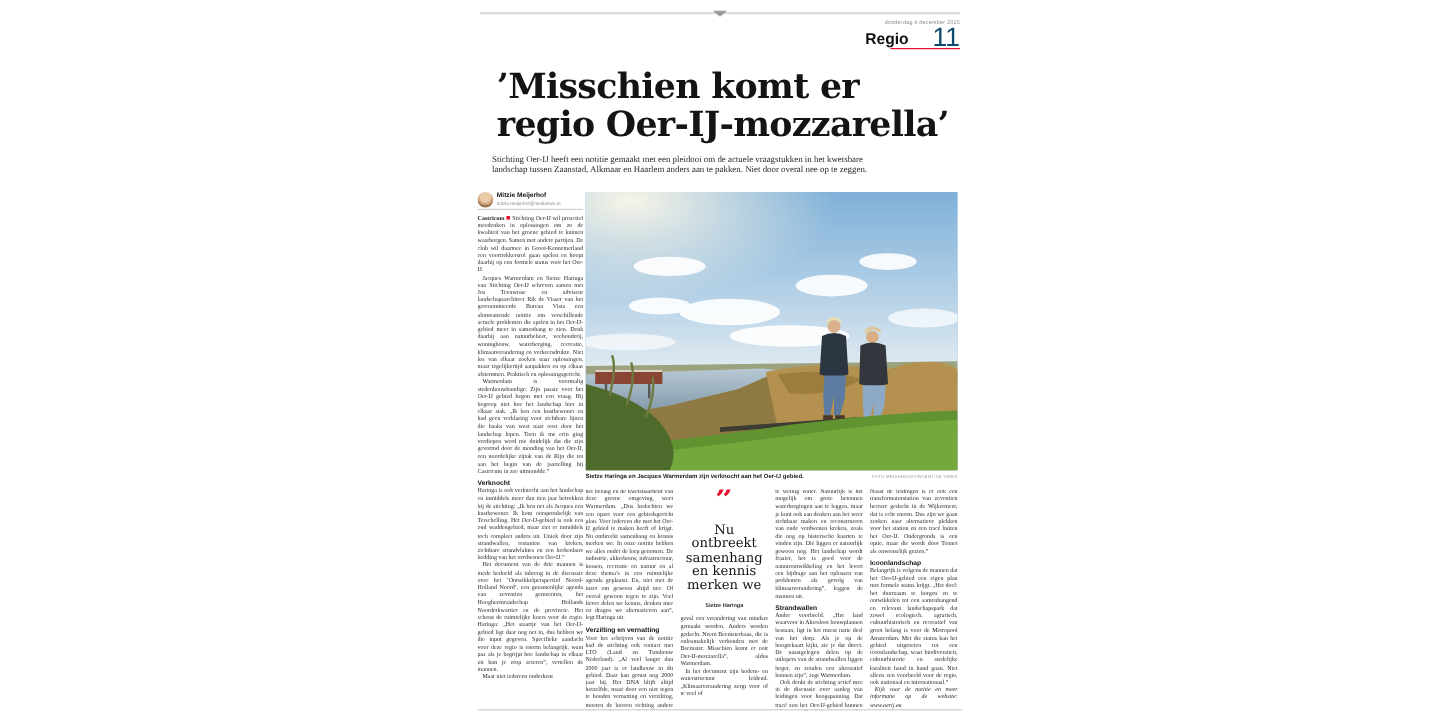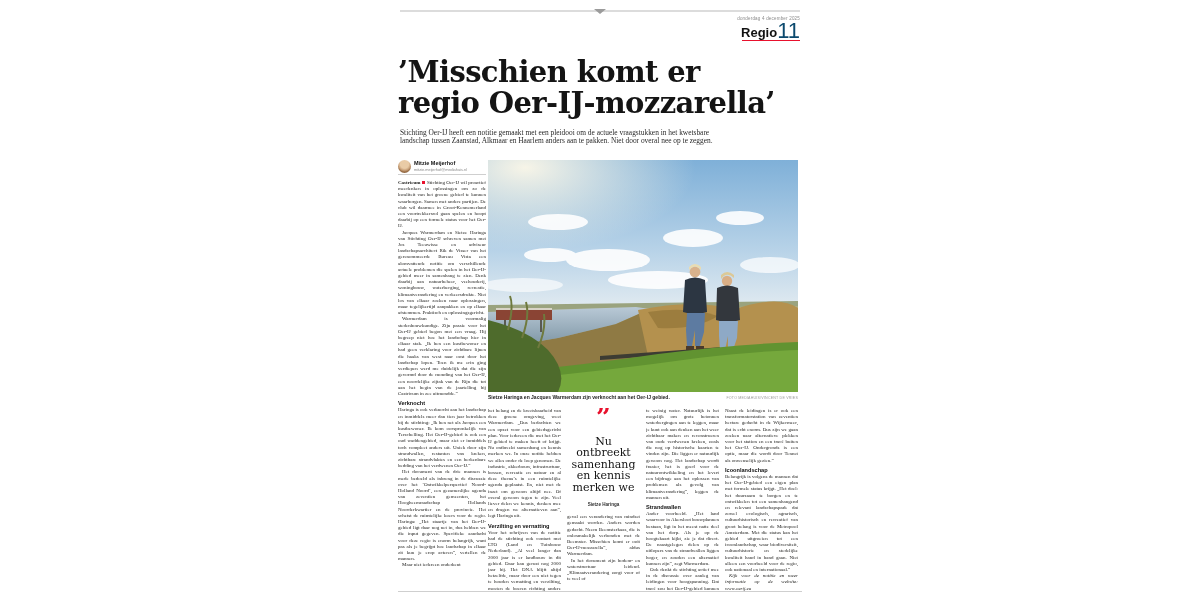--- a/index.html
+++ b/index.html
@@ -8,32 +8,32 @@
   .page{position:absolute;left:398px;top:0;width:404px;height:600px;}
 
   
   .top-rule{position:absolute;left:2px;top:10px;width:400px;height:2px;background:#dcdcdc;}
   .notch{position:absolute;left:196px;top:9px;width:0;height:0;
          border-left:6px solid transparent;border-right:6px solid transparent;border-top:5px solid #9b9b9b;}
 
   
   .masthead{position:absolute;left:280px;top:16px;width:122px;text-align:right;}
   .m-date{font-family:"Liberation Sans",sans-serif;font-size:4.5px;color:#8a8a8a;letter-spacing:.2px;}
-  .m-row{display:flex;align-items:flex-end;justify-content:flex-end;gap:0;border-bottom:1.5px solid #e8112d;
+  .m-row{display:flex;align-items:flex-end;justify-content:flex-end;gap:20px;border-bottom:1.5px solid #e8112d;
          padding-bottom:1px;margin-top:1px;margin-left:64px;}
   .m-section{font-family:"Liberation Sans",sans-serif;font-weight:bold;font-size:13px;line-height:13px;color:#111;}
   .m-pagenum{font-family:"Liberation Sans",sans-serif;font-weight:normal;font-size:22px;line-height:17px;color:#0c4a6e;}
 
   
   .kicker{position:absolute;left:2px;top:48px;width:400px;font-family:"Liberation Sans",sans-serif;}
   .kicker .tag{color:#e8112d;font-weight:bold;font-size:8px;letter-spacing:.8px;}
   .kicker .ktext{color:#111;font-weight:bold;font-size:10.5px;}
-  .headline{position:absolute;left:0px;top:57px;width:396px;font-family:"DejaVu Serif",serif;
+  .headline{position:absolute;left:16px;top:57px;width:396px;font-family:"DejaVu Serif",serif;
             font-weight:bold;font-size:29px;line-height:31px;letter-spacing:-.6px;color:#141414;}
-  .lead{position:absolute;left:2px;top:129px;width:334px;font-size:7.4px;line-height:8.2px;color:#2a2a2a;}
+  .lead{position:absolute;left:12px;top:129px;width:334px;font-size:7.4px;line-height:8.2px;color:#2a2a2a;}
 
   
   .news{font-size:5px;line-height:6.2px;text-align:justify;color:#1d1d1b;}
   .news p{margin:0;}
   .news p + p{text-indent:4px;}
   .subhead{font-family:"Liberation Sans",sans-serif;font-weight:bold;font-size:5.6px;
            margin:3px 0 1px 0;text-align:left;color:#111;}
   .dateline{font-weight:bold;}
   .sq{display:inline-block;width:3px;height:3px;background:#e8112d;margin:0 1px;}
 

